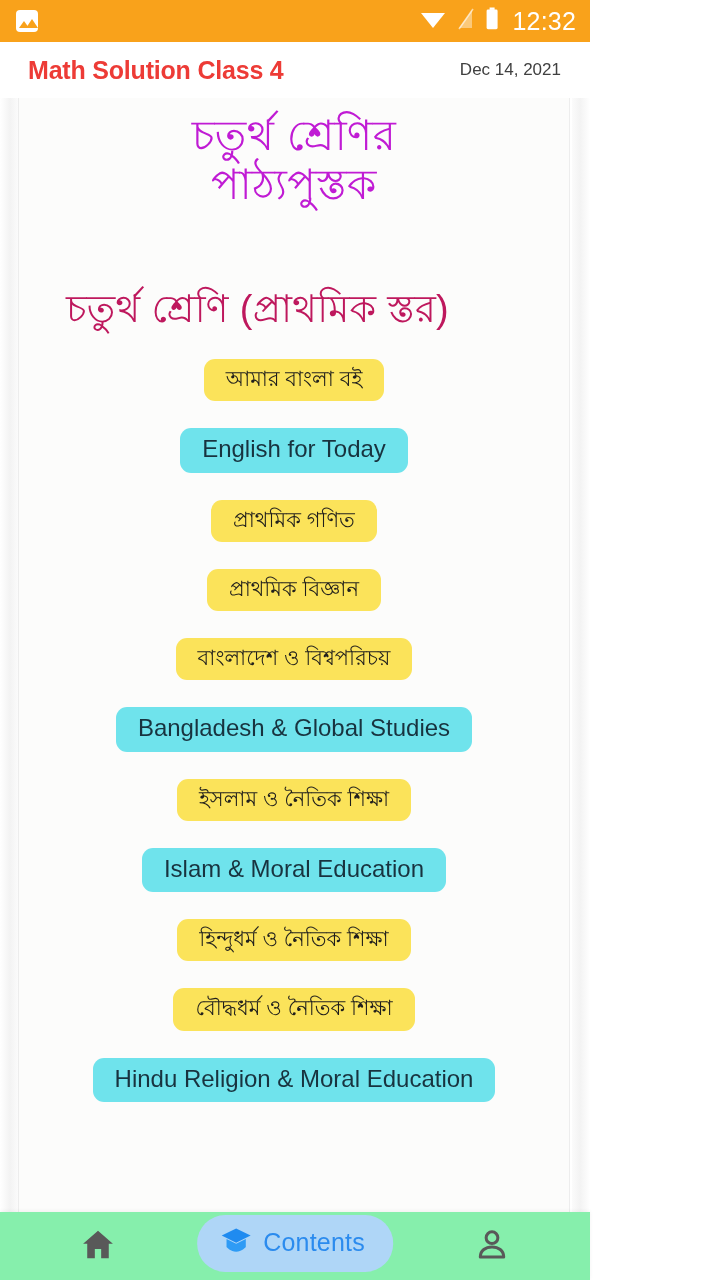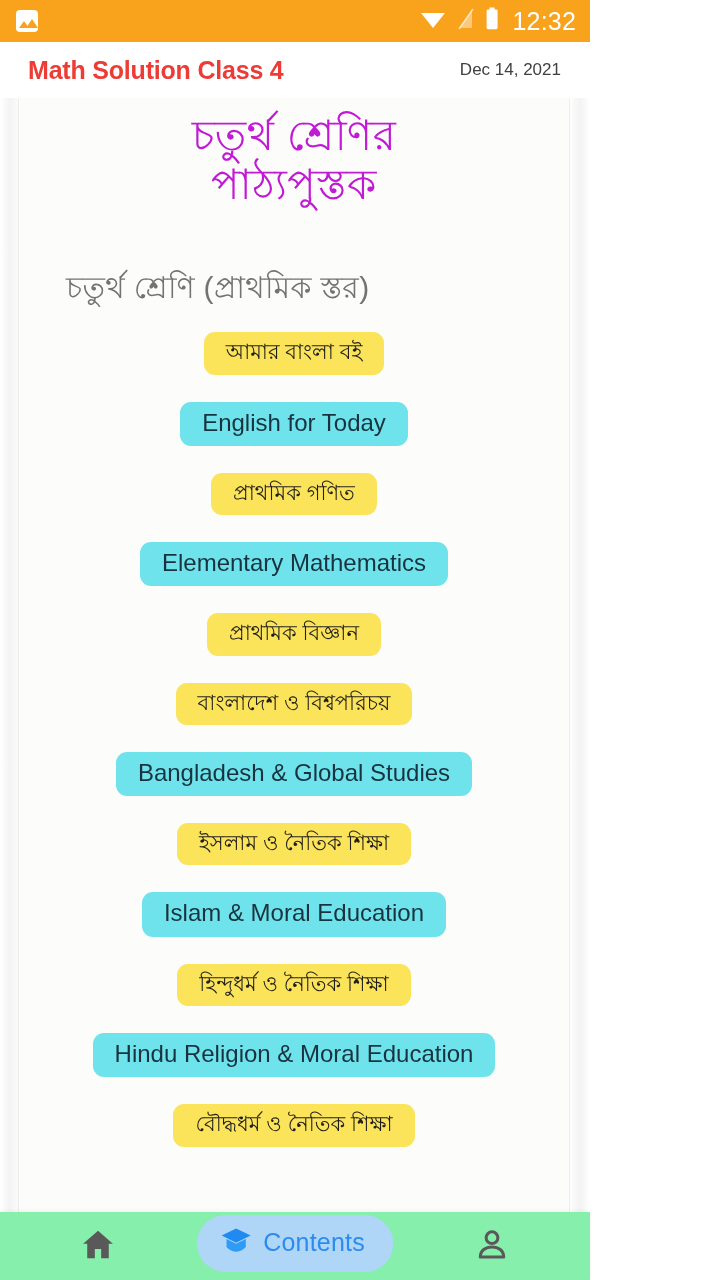--- a/index.html
+++ b/index.html
@@ -128,24 +128,24 @@
   .title-bn {
     color: #C01BD4;
     font-size: 42px;
     line-height: 1.16;
     font-weight: 400;
     padding: 0 90px;
     letter-spacing: 0.5px;
   }
 
   .subtitle-bn {
-    color: #737373;
-    font-size: 30px;
+    color: #be185d;
+    font-size: 38px;
     line-height: 1.2;
-    margin-top: 61px;
+    margin-top: 78px;
     text-align: left;
     padding-left: 48px;
     letter-spacing: 0.3px;
   }
 
   .book-list {
     margin-top: 26px;
     display: flex;
     flex-direction: column;
     align-items: center;
@@ -261,29 +261,28 @@
       <div class="doc">
 
         <div class="title-bn">চতুর্থ শ্রেণির পাঠ্যপুস্তক</div>
 
         <div class="subtitle-bn">চতুর্থ শ্রেণি (প্রাথমিক স্তর)</div>
 
         <div class="book-list">
           <span class="book-pill bn">আমার বাংলা বই</span>
           <span class="book-pill en">English for Today</span>
           <span class="book-pill bn">প্রাথমিক গণিত</span>
-          <span class="book-pill en">Elementary Mathematics</span>
           <span class="book-pill bn">প্রাথমিক বিজ্ঞান</span>
           <span class="book-pill bn">বাংলাদেশ ও বিশ্বপরিচয়</span>
           <span class="book-pill en">Bangladesh &amp; Global Studies</span>
           <span class="book-pill bn">ইসলাম ও নৈতিক শিক্ষা</span>
           <span class="book-pill en">Islam &amp; Moral Education</span>
           <span class="book-pill bn">হিন্দুধর্ম ও নৈতিক শিক্ষা</span>
+          <span class="book-pill bn">বৌদ্ধধর্ম ও নৈতিক শিক্ষা</span>
           <span class="book-pill en">Hindu Religion &amp; Moral Education</span>
-          <span class="book-pill bn">বৌদ্ধধর্ম ও নৈতিক শিক্ষা</span>
         </div>
 
       </div>
     </div>
   </div>
 
   <div class="bottomnav">
 
     <button class="nav-btn">
       <span>

